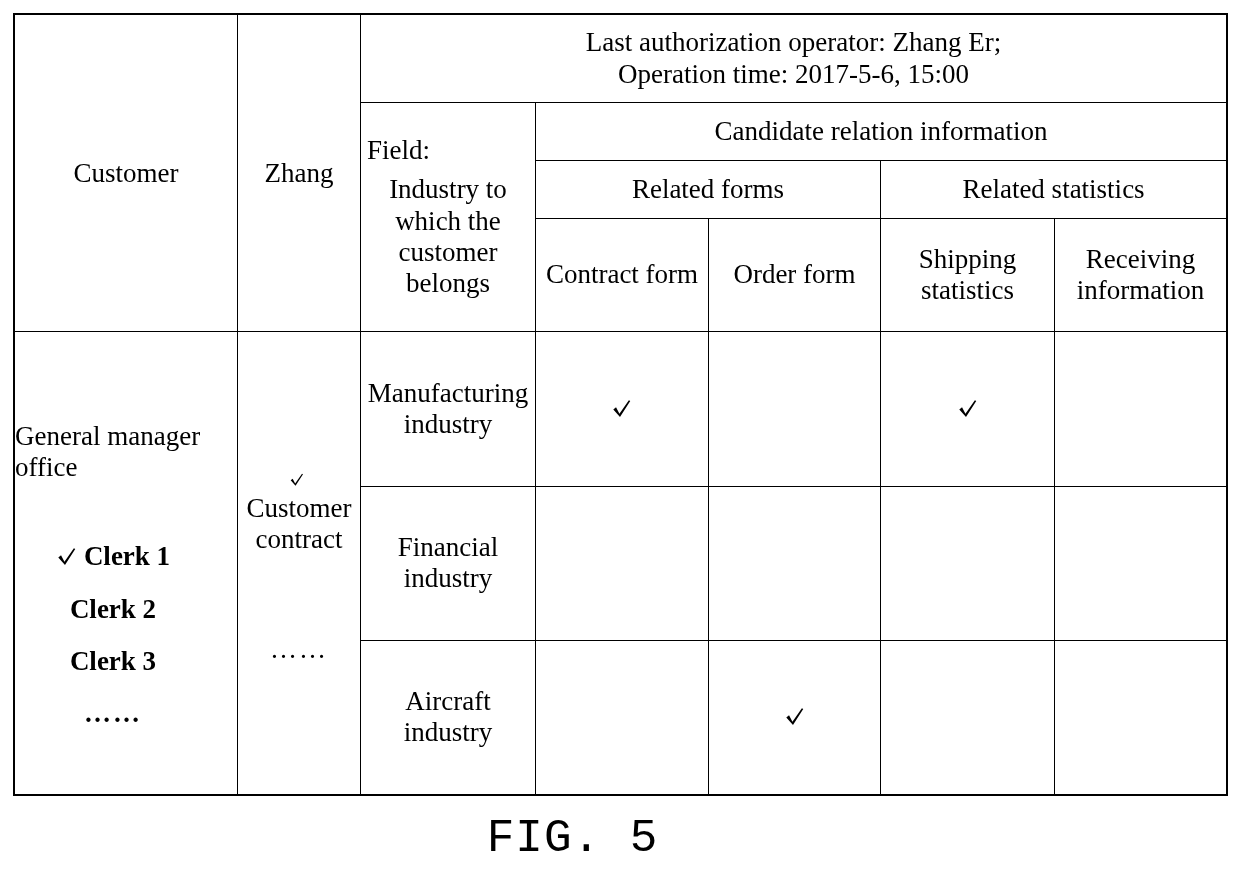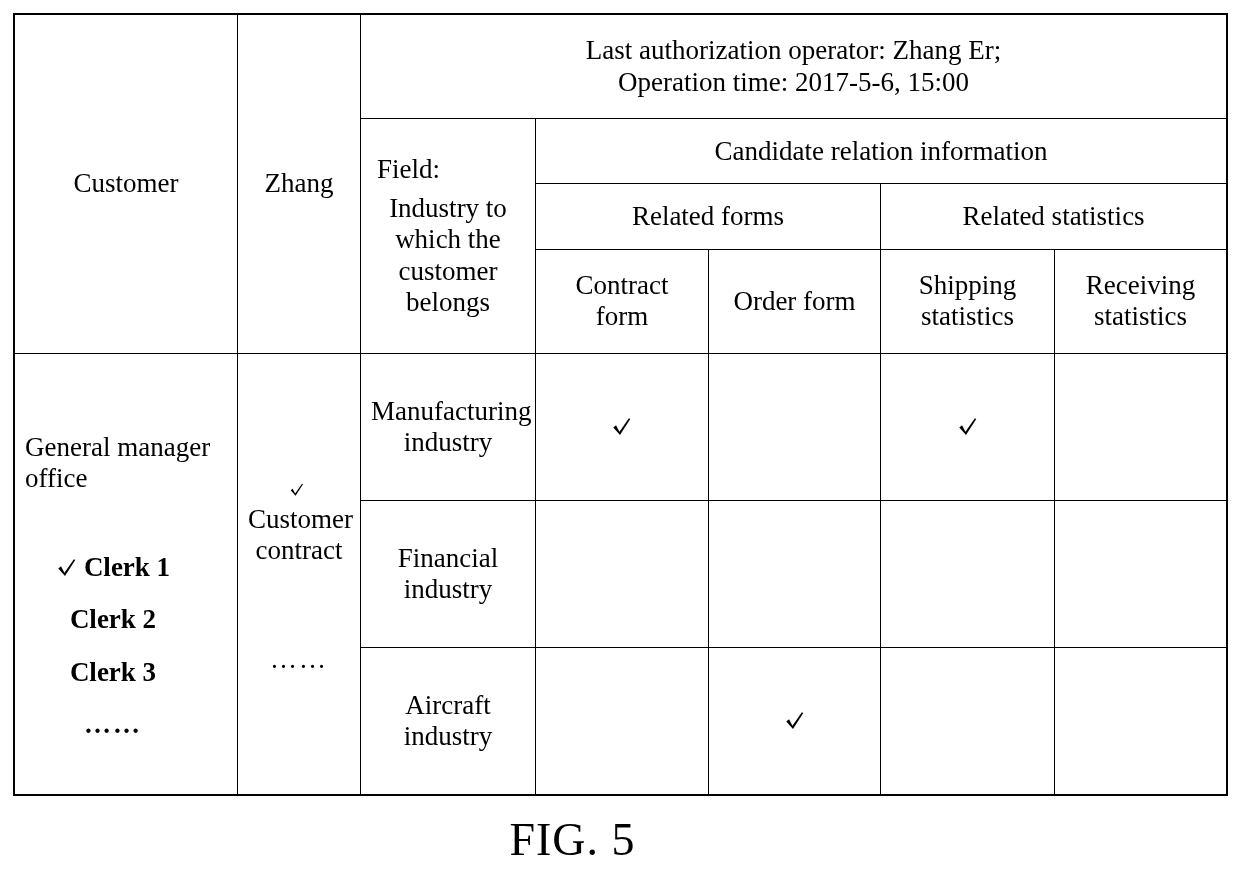--- a/index.html
+++ b/index.html
@@ -30,21 +30,21 @@
     position: absolute;
     left: 14px;
     top: 14px;
     width: 1212px;
     height: 781px;
     border-collapse: collapse;
     table-layout: fixed;
   }
   #auth-table td {
     border: 1px solid #000000;
-    padding: 10px;
+    padding: 0;
     vertical-align: middle;
     text-align: center;
     font-size: 27px;
     line-height: 1.16;
     font-weight: 400;
   }
 
   
   #auth-table {
     outline: 2px solid #000000;
@@ -161,21 +161,21 @@
 
   
   #figure-caption {
     position: absolute;
     left: 0;
     top: 813px;
     width: 1145px;
     text-align: center;
     font-size: 46px;
     letter-spacing: 1px;
-    font-family: Liberation Serif, serif;
+    font-family: Liberation Mono, monospace;
   }
 
   .dots { letter-spacing: 2px; }
 </style>
 </head>
 <body>
 
 <div id="figure-root">
 
   <table id="auth-table">
@@ -226,21 +226,21 @@
         <td class="c-subhead">
           <span>Contract form</span>
         </td>
         <td class="c-subhead">
           <span>Order form</span>
         </td>
         <td class="c-subhead">
           <span>Shipping statistics</span>
         </td>
         <td class="c-subhead">
-          <span>Receiving statistics</span>
+          <span>Receiving information</span>
         </td>
       </tr>
 
       <tr>
         <td class="c-grantee-body" rowspan="3">
           <span class="org-name">General manager office</span>
           <span class="clerk-list">
             <span class="clerk-row">
               <span class="checkmark ck-inline">
                 <svg viewBox="0 0 24 24" aria-hidden="true">

